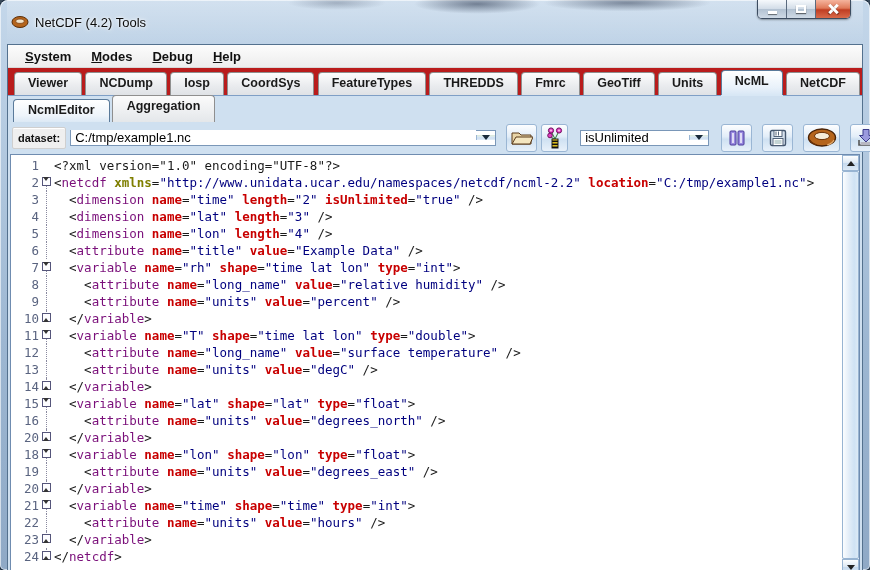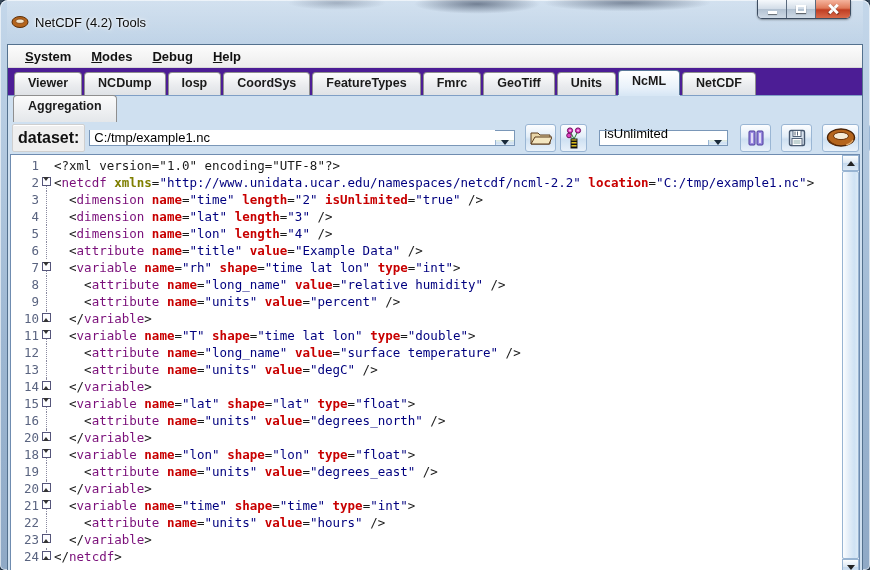--- a/index.html
+++ b/index.html
@@ -33,39 +33,39 @@
     background:#fff; box-shadow:0 1px 1px rgba(0,0,0,.5);}
   .glyph-close::before{ transform:rotate(45deg);} .glyph-close::after{ transform:rotate(-45deg);}
 
   .content{ height:535px; background:#f0f0f0; border:1px solid #54718e; display:flex; flex-direction:column; }
 
   .menubar{ height:23px; background:linear-gradient(#fcfcfc,#ededed); border-bottom:1px solid #d8d8d8;
     display:flex; align-items:center; padding-left:8px; gap:2px;}
   .menu-item{ font-size:13px; font-weight:bold; color:#111; padding:2px 9px; cursor:default;}
   .menu-item u{ text-decoration:underline; }
 
-  .tabstrip{ height:27px; background:#4c1d95; display:flex; align-items:flex-end; padding:3px 0 0 6px; position:relative;}
+  .tabstrip{ height:27px; background:#b91c1c; display:flex; align-items:flex-end; padding:3px 0 0 6px; position:relative;justify-content:space-between;}
   .tab{ font-size:12.5px; font-weight:bold; color:#1a1a1a; padding:3px 13px 4px;
     background:linear-gradient(#fdfdfd,#e9ebee 60%,#dfe2e6); border:1px solid #8f8f8f; border-bottom:none;
     border-radius:4px 4px 0 0; margin-right:2px; position:relative; cursor:pointer; height:23px;}
   .tab.selected{ background:linear-gradient(#ffffff,#e8f1fa 70%,#d8e7f5); border-color:#5a7a9a; height:25px;
     z-index:3; box-shadow:0 1px 0 #d8e7f5;}
 
   .bluepanel{ flex:1; background:#cfe0f0; border-top:1px solid #7f9fc6; padding:2px 2px 2px 2px;
     display:flex; flex-direction:column; position:relative; z-index:1;}
   .subtabstrip{ height:24px; display:flex; align-items:flex-end; padding-left:3px; }
   .subtab{ font-size:12.5px; font-weight:bold; color:#1a1a1a; padding:3px 14px 4px;
     background:linear-gradient(#fbfbfb,#e4e7ea); border:1px solid #8f8f8f; border-bottom:none;
     border-radius:4px 4px 0 0; margin-right:2px; cursor:pointer; height:27px;}
   .subtab.selected{ background:linear-gradient(#ffffff,#eef4fa 70%,#dce9f5); border-color:#5a7a9a; height:23px; z-index:2;}
 
   .toolbar{ height:31px; display:flex; align-items:center; gap:4px; padding:2px 2px; }
-  .dataset-label{ font-size:16px; font-weight:bold; color:#111; background:#efefef;
+  .dataset-label{ font-size:11px; font-weight:bold; color:#111; background:#efefef;
     border:1px solid #cfcfcf; border-radius:2px; padding:4px 5px; box-shadow:inset 0 1px 0 #fff;}
-  .combo{ display:flex; height:16px; border:1px solid #7a97b8; background:#fff; align-items:flex-end;}
+  .combo{ display:flex; height:16px; border:1px solid #7a97b8; background:#fff; align-items:center;}
   .combo input{ border:none; outline:none; font:13px "Liberation Sans", sans-serif; padding:0 4px; flex:1; min-width:0;}
   .combo .val{ font:13px "Liberation Sans", sans-serif; padding:4px 4px; flex:1; white-space:nowrap; overflow:hidden;}
   .arrowbtn{ width:19px; flex:none; border-left:1px solid #9ab6d4; cursor:pointer;
     background:linear-gradient(#fbfdff,#dcead8 0%,#dde9f5 45%,#c8dcf0 55%,#e4eef8);
     display:flex; align-items:center; justify-content:center;}
   .tri-down{ width:0; height:0; border-left:4px solid transparent; border-right:4px solid transparent; border-top:5px solid #1a2a3a;}
   .tri-up{ width:0; height:0; border-left:4px solid transparent; border-right:4px solid transparent; border-bottom:5px solid #1a2a3a;}
   .combo-dataset{ width:426px; flex:none;}
   .combo-agg{ width:129px; flex:none;}
   .tbtn{ width:31px; height:28px; flex:none; border:1px solid #9ab6d4; border-radius:3px; cursor:pointer;
@@ -127,29 +127,31 @@
         <div class="menu-item"><u>D</u>ebug</div>
         <div class="menu-item"><u>H</u>elp</div>
       </div>
 
     <div class="tabstrip" id="tabstrip">
         <div class="tab">Viewer</div>
         <div class="tab">NCDump</div>
         <div class="tab">Iosp</div>
         <div class="tab">CoordSys</div>
         <div class="tab">FeatureTypes</div>
+        <div class="tab">THREDDS</div>
         <div class="tab">Fmrc</div>
         <div class="tab">GeoTiff</div>
         <div class="tab">Units</div>
         <div class="tab selected">NcML</div>
         <div class="tab">NetCDF</div>
       </div>
 
     <div class="bluepanel">
       <div class="subtabstrip" id="subtabstrip">
+          <div class="subtab selected">NcmlEditor</div>
           <div class="subtab">Aggregation</div>
         </div>
 
       <div class="toolbar">
         <span class="dataset-label">dataset:</span>
         <div class="combo combo-dataset">
           <input value="C:/tmp/example1.nc" style="">
           <div class="arrowbtn">
               <div class="tri-down"></div>
             </div>

